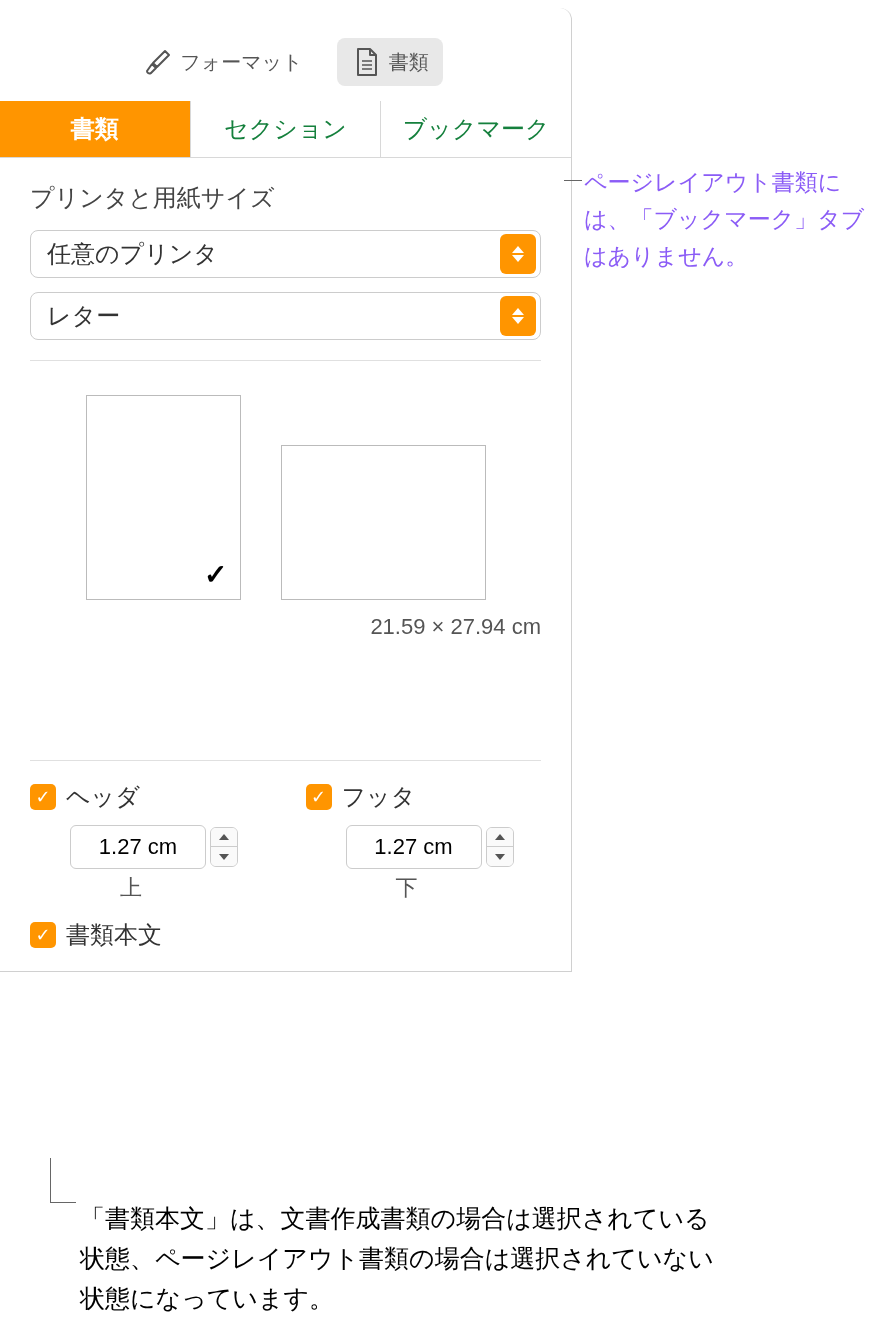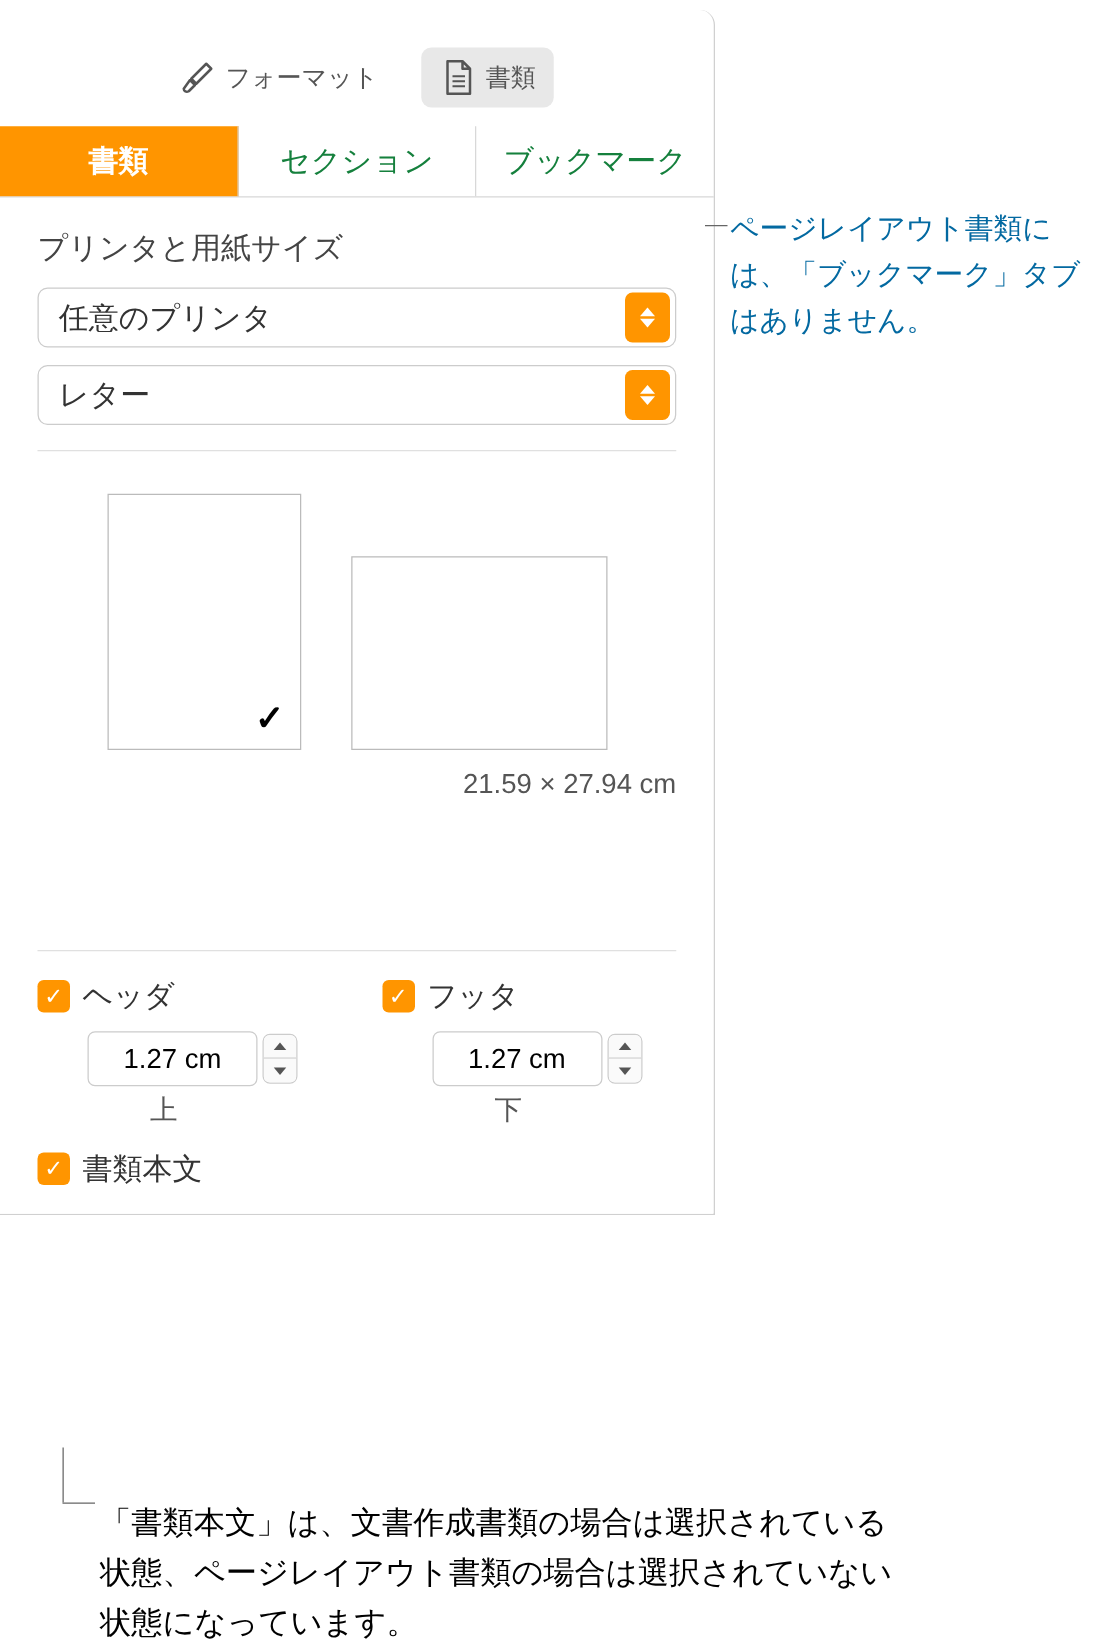--- a/index.html
+++ b/index.html
@@ -202,21 +202,21 @@
     }
     .body-check {
       padding: 16px 30px 0 30px;
     }
     .callout1 {
       position: absolute;
       left: 584px;
       top: 164px;
       font-size: 23px;
       line-height: 1.6;
-      color: #0369a1;
+      color: #8b5cf6;
       width: 290px;
     }
     .callout-line1 {
       position: absolute;
       left: 564px;
       top: 180px;
       width: 18px;
       border-top: 1.5px solid #666;
     }
     .callout2 {

